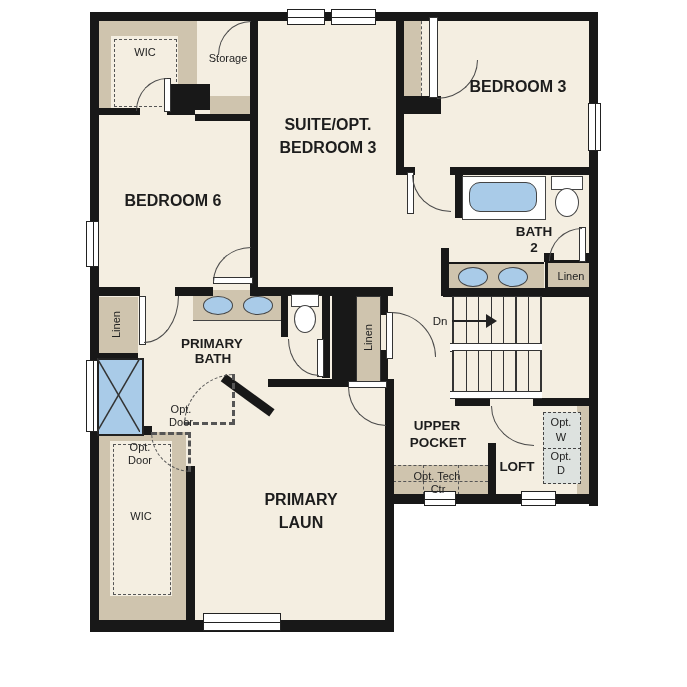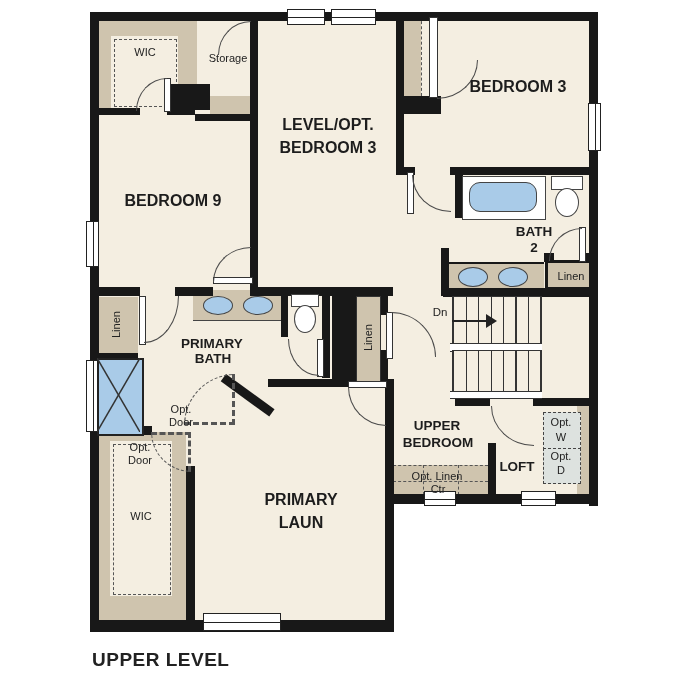--- a/index.html
+++ b/index.html
@@ -157,46 +157,45 @@
   <div class="arc abl" style="left:288px;top:339px;width:30px;height:36px;"></div>
   <div class="arc abl" style="left:412px;top:175px;width:38px;height:36px;"></div>
   <div class="arc abr" style="left:437px;top:60px;width:40px;height:38px;"></div>
   <div class="arc atl" style="left:549px;top:228px;width:32px;height:32px;"></div>
   <div class="arc atr" style="left:391px;top:312px;width:44px;height:44px;"></div>
   <div class="arc abl" style="left:348px;top:387px;width:37px;height:38px;"></div>
   <div class="arc abl" style="left:491px;top:406px;width:42px;height:39px;"></div>
   <div class="arc atl dashedarc" style="left:184px;top:374px;width:47px;height:47px;"></div>
   <div class="arc abl dashedarc" style="left:151px;top:432px;width:36px;height:36px;"></div>
 
-  <div class="clbl" style="left:173px;top:201px;font-size:16px;">BEDROOM 9</div>
-  <div class="clbl" style="left:328px;top:125px;font-size:16px;">LEVEL/OPT.</div>
+  <div class="clbl" style="left:173px;top:201px;font-size:16px;">BEDROOM 6</div>
+  <div class="clbl" style="left:328px;top:125px;font-size:16px;">SUITE/OPT.</div>
   <div class="clbl" style="left:328px;top:148px;font-size:16px;">BEDROOM 3</div>
   <div class="clbl" style="left:518px;top:87px;font-size:16px;">BEDROOM 3</div>
   <div class="clbl" style="left:534px;top:231px;font-size:13.5px;">BATH</div>
   <div class="clbl" style="left:534px;top:247px;font-size:13.5px;">2</div>
   <div class="clbl" style="left:212px;top:343px;font-size:13.5px;">PRIMARY</div>
   <div class="clbl" style="left:213px;top:358px;font-size:13.5px;">BATH</div>
   <div class="clbl" style="left:301px;top:500px;font-size:16px;">PRIMARY</div>
   <div class="clbl" style="left:301px;top:523px;font-size:16px;">LAUN</div>
   <div class="clbl" style="left:437px;top:425px;font-size:13.5px;">UPPER</div>
-  <div class="clbl" style="left:438px;top:442px;font-size:13.5px;">BEDROOM</div>
+  <div class="clbl" style="left:438px;top:442px;font-size:13.5px;">POCKET</div>
   <div class="clbl" style="left:517px;top:466px;font-size:13.5px;">LOFT</div>
 
   <div class="clbl sm" style="left:145px;top:52px;font-size:11px;">WIC</div>
   <div class="clbl sm" style="left:228px;top:58px;font-size:11px;">Storage</div>
   <div class="clbl sm" style="left:141px;top:516px;font-size:11px;">WIC</div>
   <div class="clbl sm" style="left:571px;top:276px;font-size:11px;">Linen</div>
   <div class="vtext" style="left:110px;top:300px;height:50px;">Linen</div>
   <div class="vtext" style="left:362px;top:313px;height:50px;">Linen</div>
-  <div class="clbl sm" style="left:440px;top:312px;font-size:11.5px;">Dn</div>
+  <div class="clbl sm" style="left:440px;top:321px;font-size:11.5px;">Dn</div>
   <div class="clbl sm" style="left:181px;top:409px;font-size:11px;">Opt.</div>
   <div class="clbl sm" style="left:181px;top:422px;font-size:11px;">Door</div>
   <div class="clbl sm" style="left:140px;top:447px;font-size:11px;">Opt.</div>
   <div class="clbl sm" style="left:140px;top:460px;font-size:11px;">Door</div>
-  <div class="clbl sm" style="left:437px;top:476px;font-size:11px;">Opt. Linen</div>
+  <div class="clbl sm" style="left:437px;top:476px;font-size:11px;">Opt. Tech</div>
   <div class="clbl sm" style="left:438px;top:489px;font-size:11px;">Ctr</div>
   <div class="clbl sm" style="left:561px;top:422px;font-size:11px;">Opt.</div>
   <div class="clbl sm" style="left:561px;top:437px;font-size:11px;">W</div>
   <div class="clbl sm" style="left:561px;top:456px;font-size:11px;">Opt.</div>
   <div class="clbl sm" style="left:561px;top:470px;font-size:11px;">D</div>
 
-  <div class="abs" style="left:92px;top:649px;font-size:19px;font-weight:bold;color:#222;letter-spacing:0.5px;">UPPER LEVEL</div>
 </div>
 
 </body></html>

